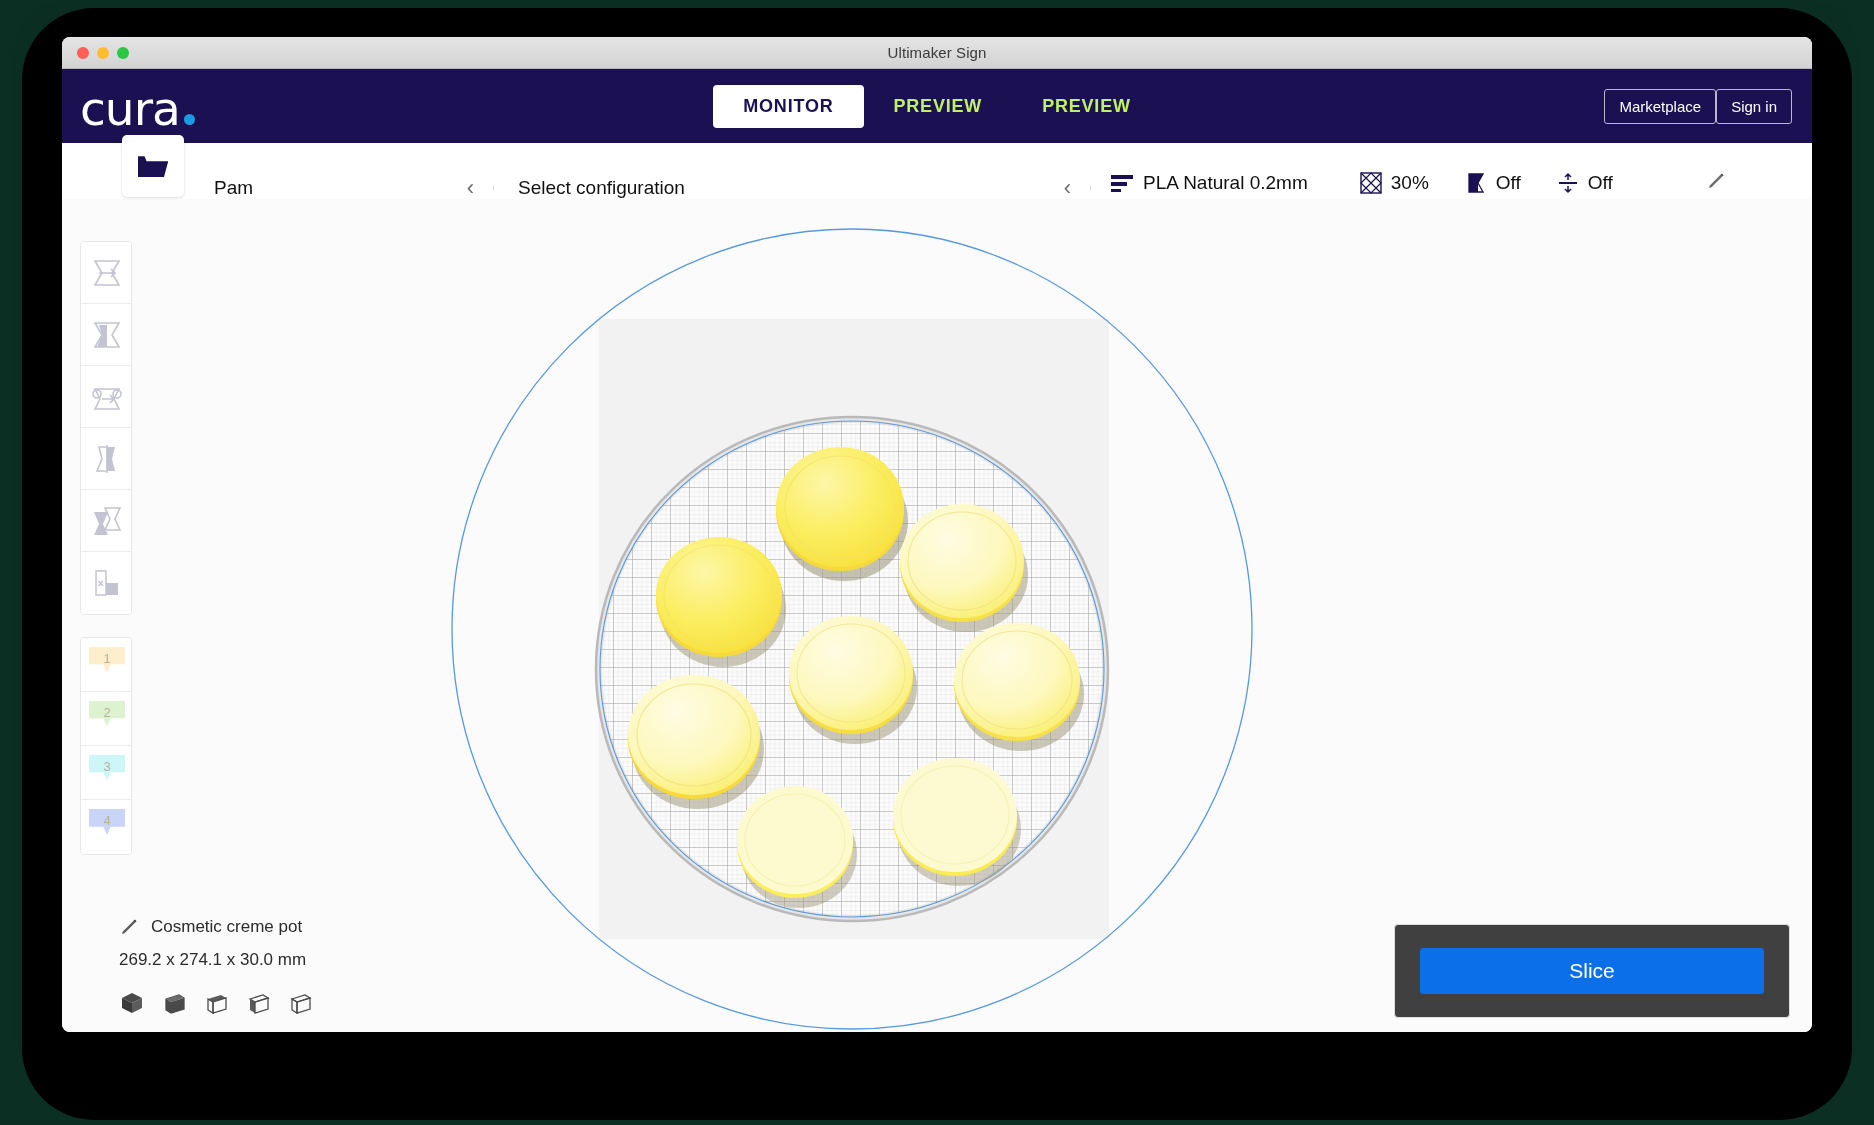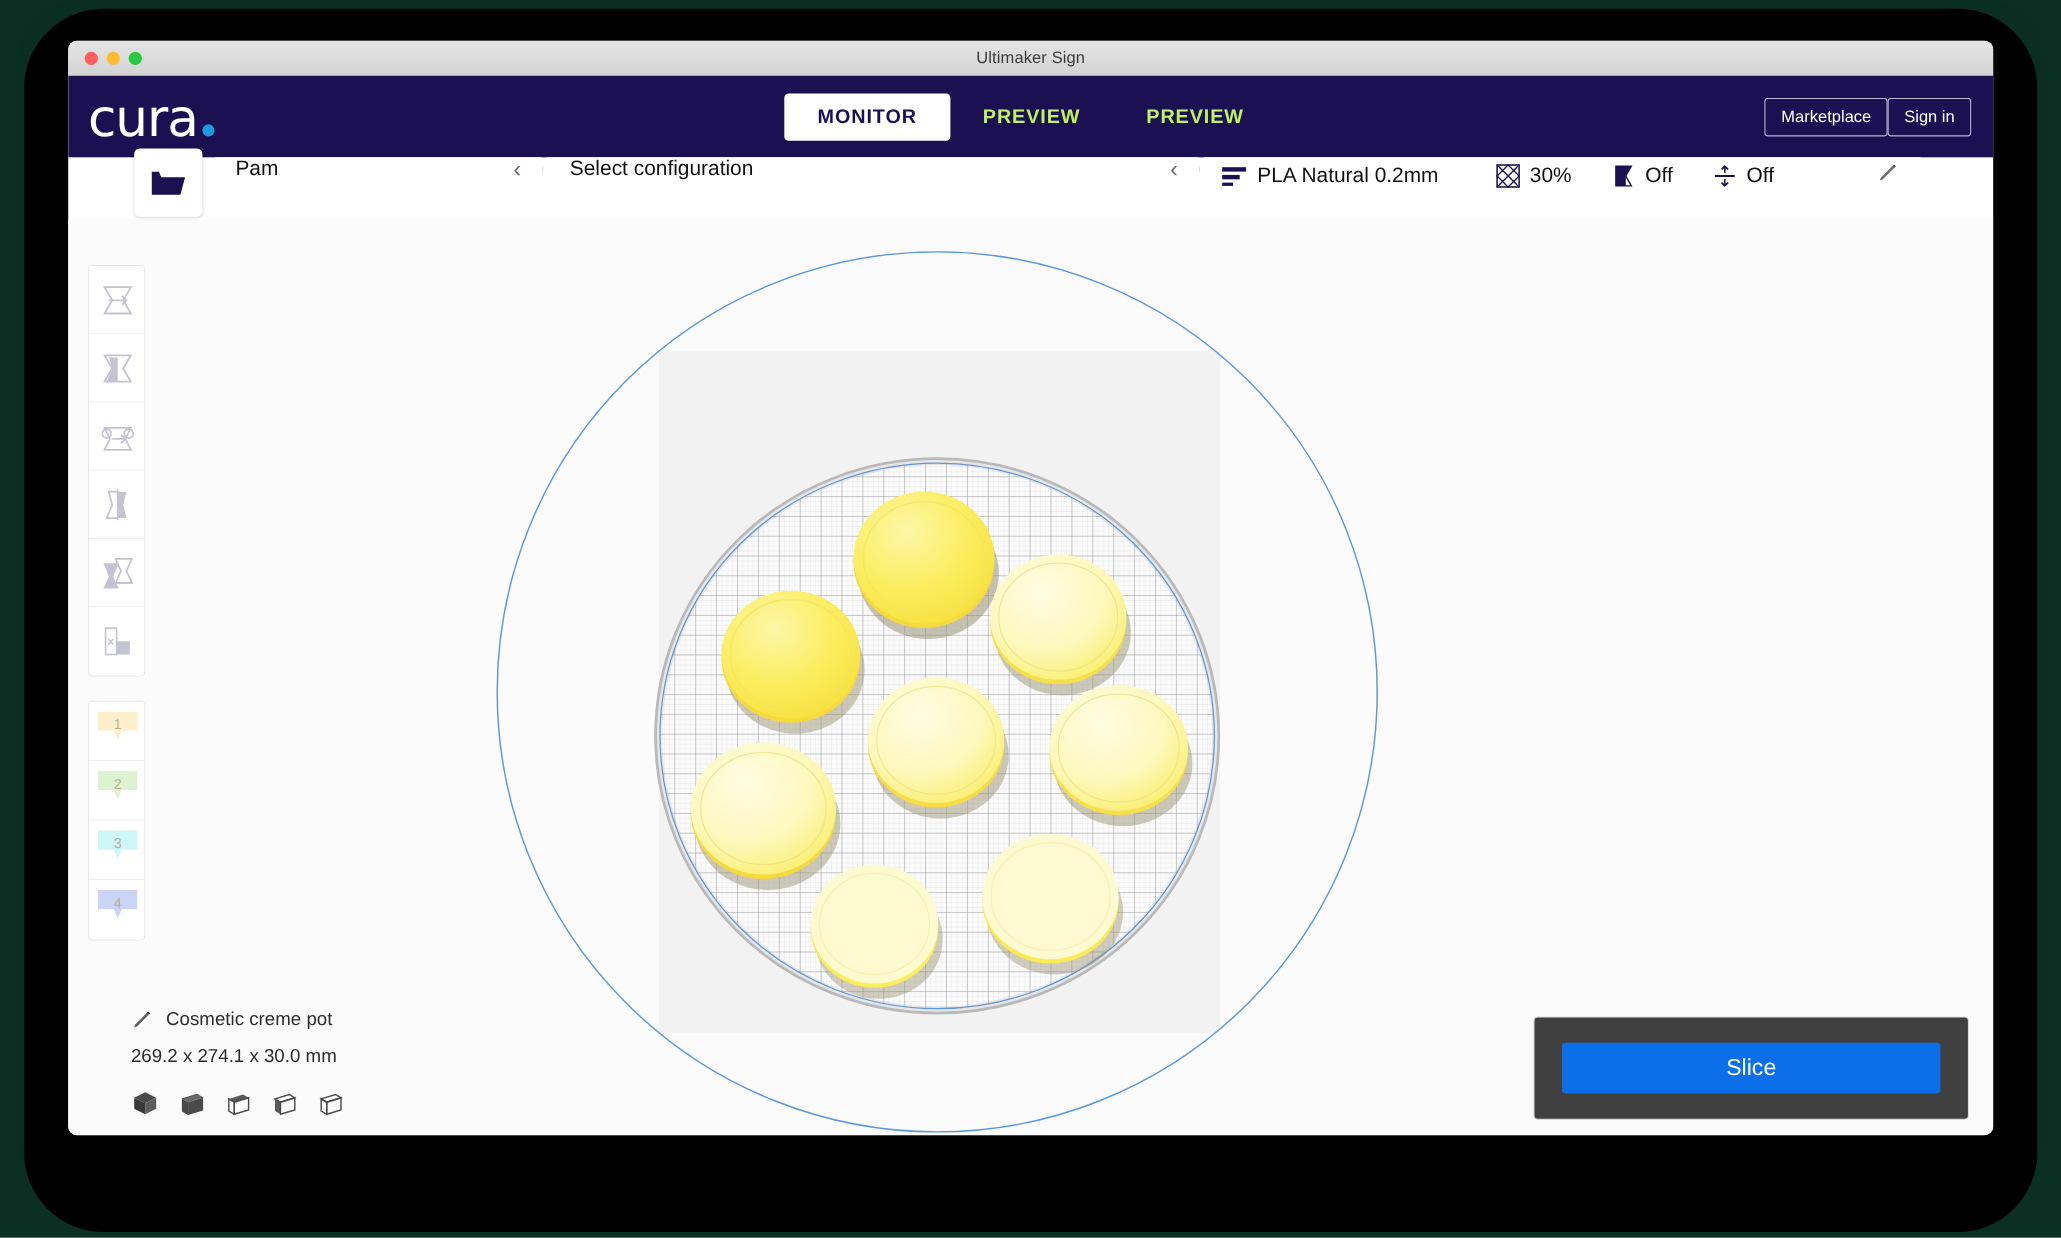--- a/index.html
+++ b/index.html
@@ -88,21 +88,21 @@
     border: 1px solid #b9b6cf; border-radius: 3px;
     color: #ffffff; font-size: 15px;
     padding: 8px 14px; background: transparent; cursor: pointer;
     font-family: "Liberation Sans", sans-serif;
   }
 
   
   .configbar {
     position: absolute; left: 0; right: 0; top: 106px;
     height: 56px;
-    display: flex; align-items: flex-start;
+    display: flex; align-items: flex-end;
     padding-left: 60px; padding-right: 64px;
     z-index: 5;
   }
   .open-file-btn {
     position: absolute; left: 60px; top: -8px;
     width: 62px; height: 62px;
     background: #ffffff; border-radius: 5px;
     display: flex; align-items: center; justify-content: center;
     cursor: pointer;
     box-shadow: 0 1px 3px rgba(0,0,0,.15);

